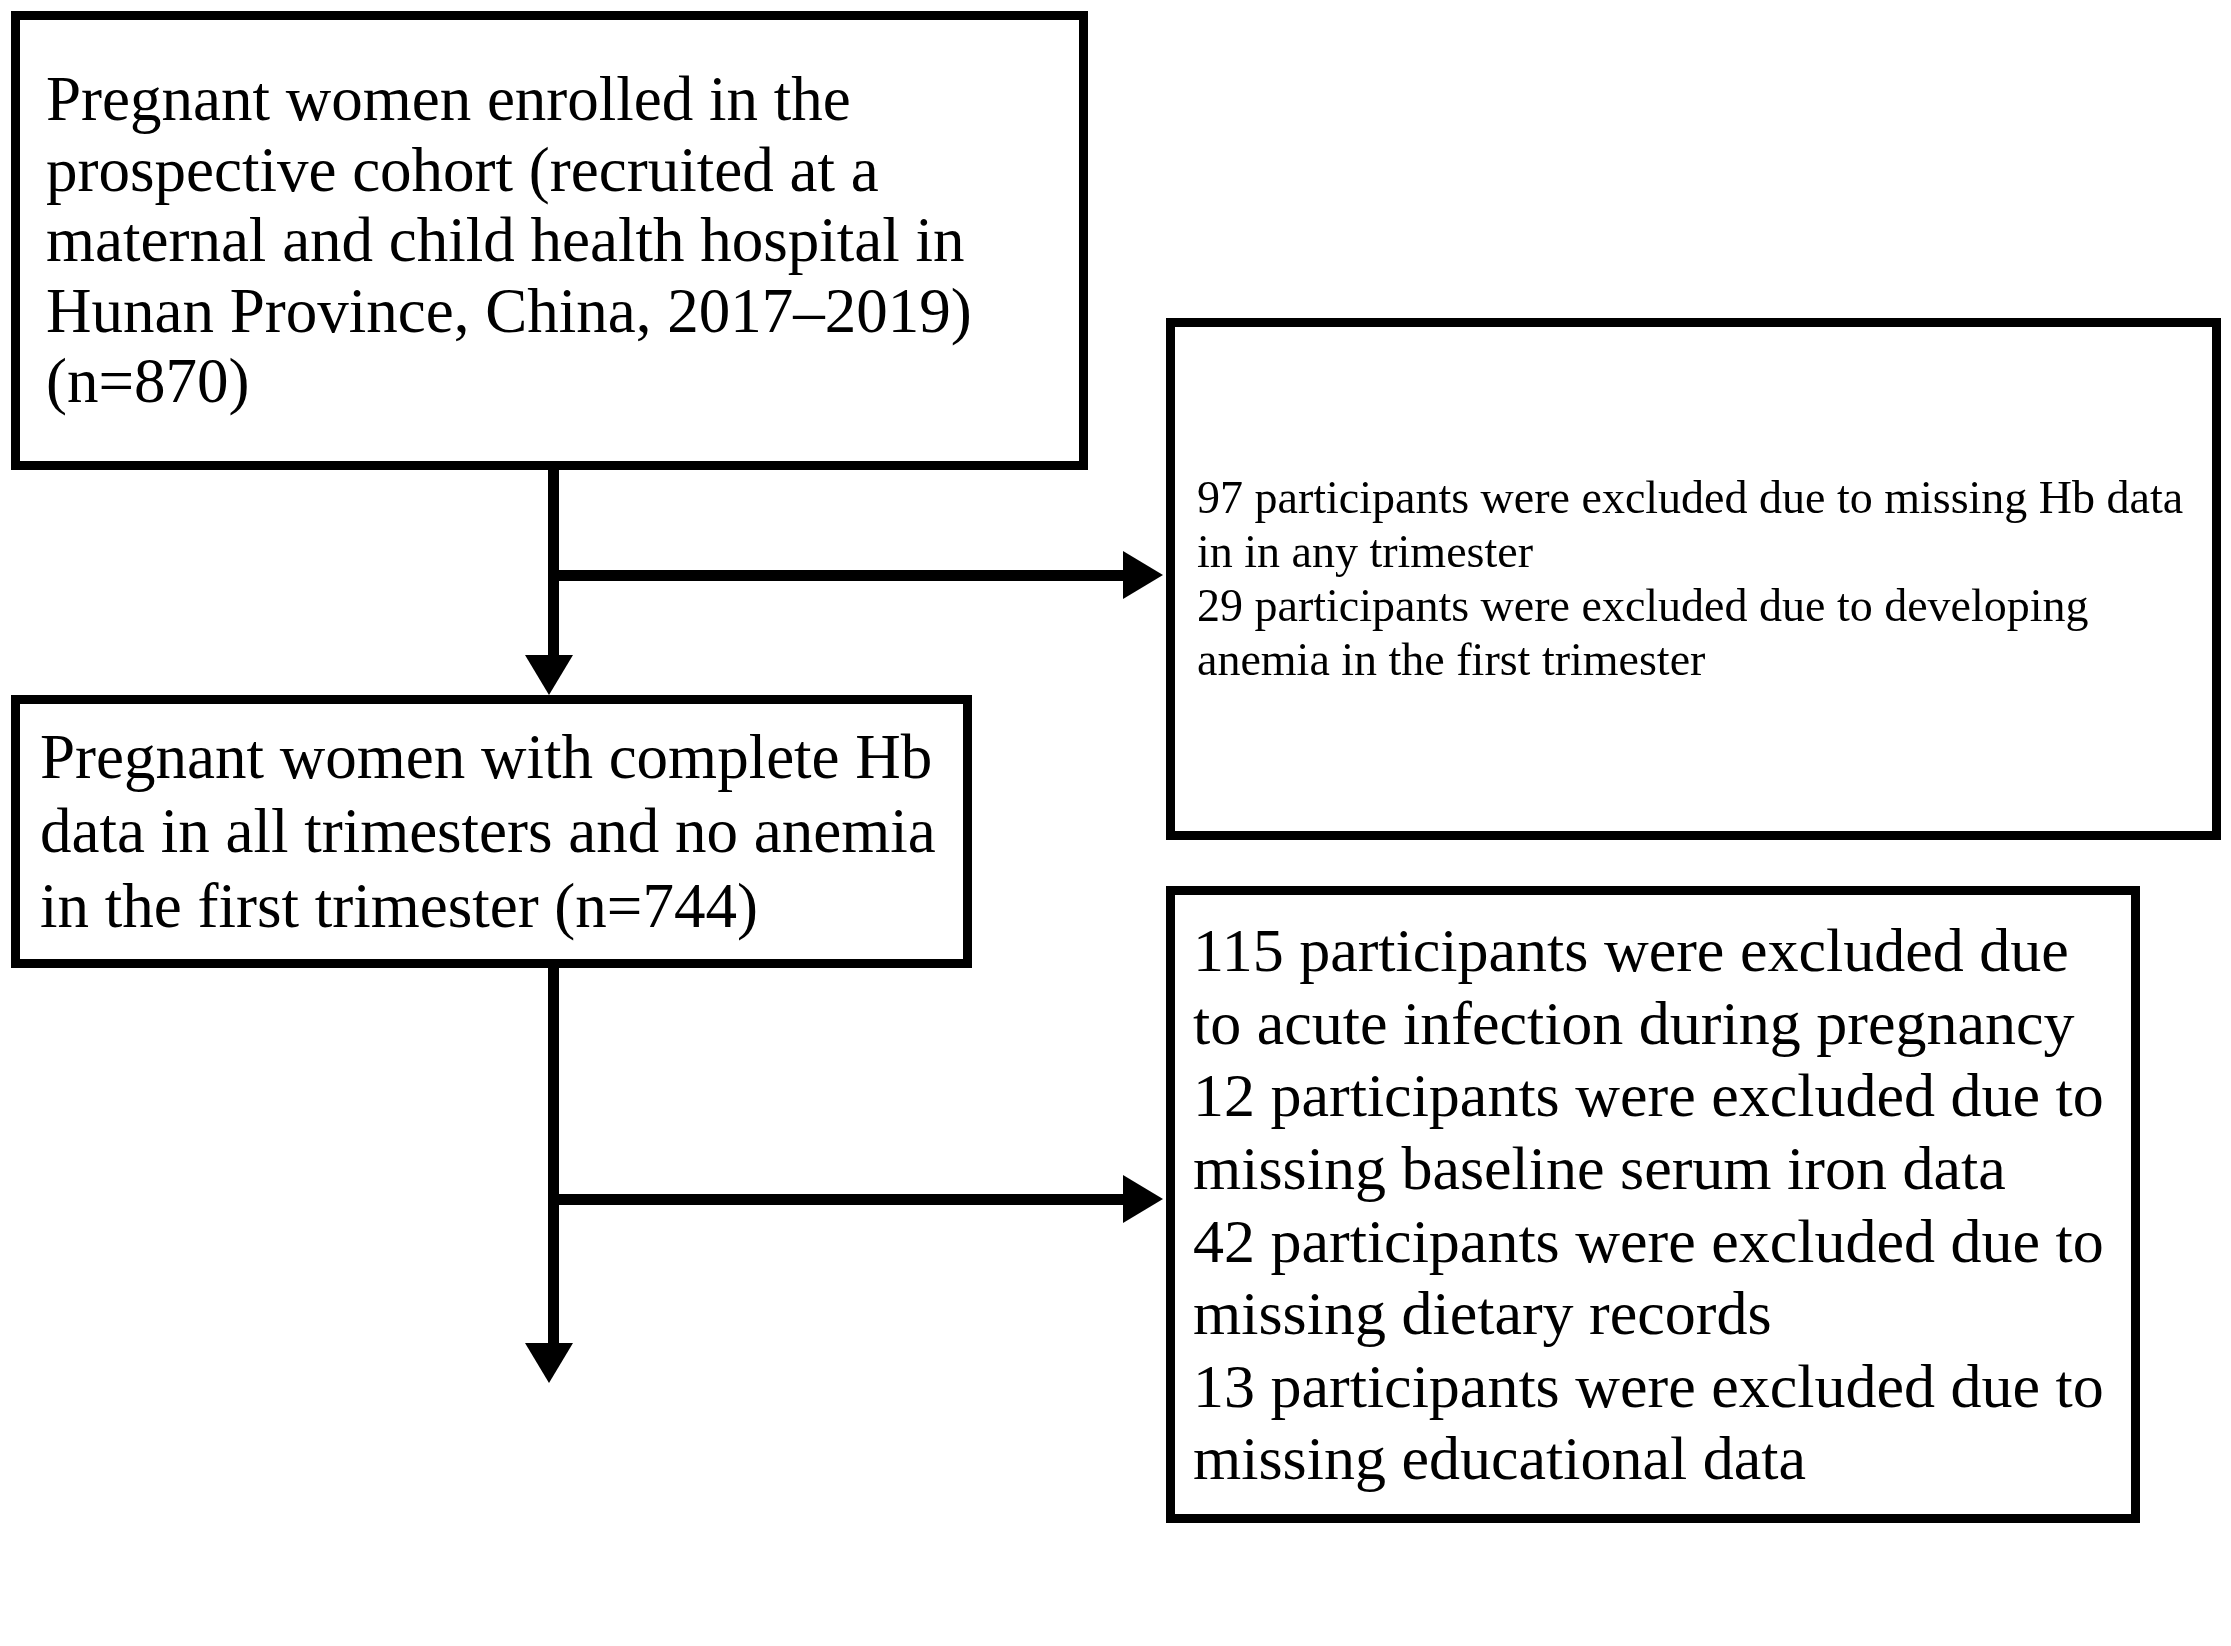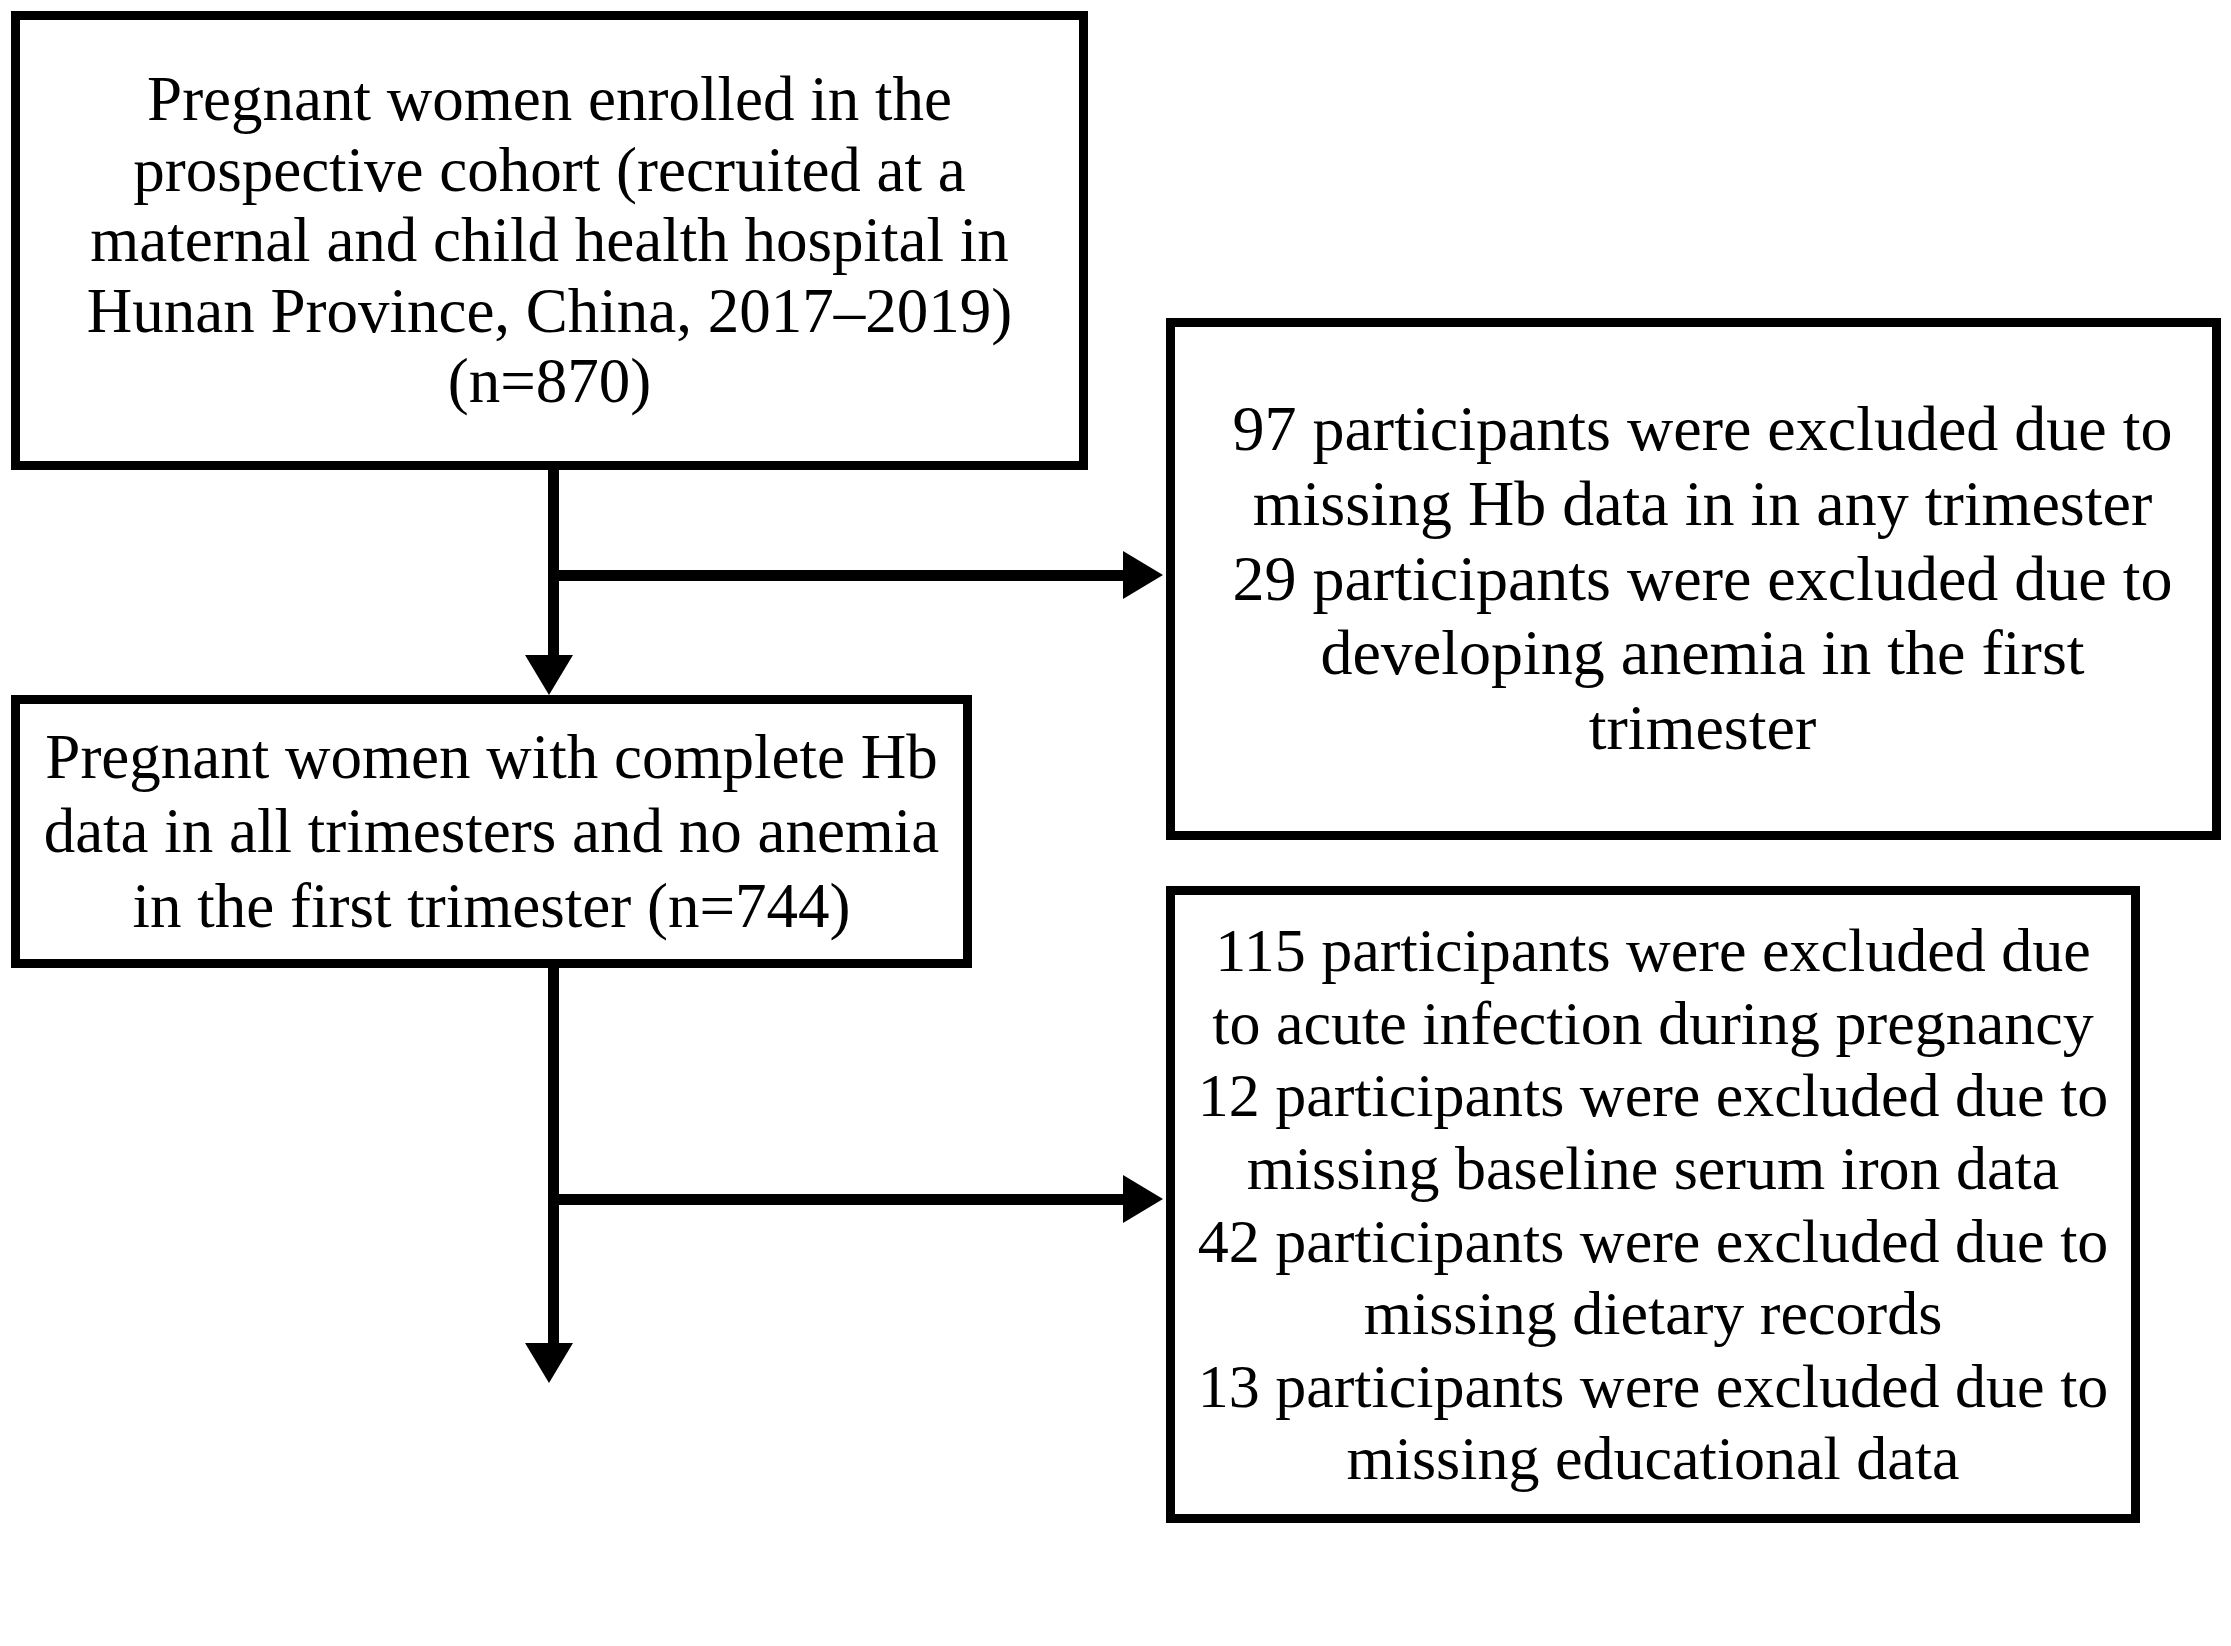--- a/index.html
+++ b/index.html
@@ -16,21 +16,20 @@
     font-family: "Liberation Serif", "DejaVu Serif", serif;
   }
   .flow-box {
     position: absolute;
     box-sizing: border-box;
     border: 9px solid #000000;
     background: #ffffff;
     display: flex;
     align-items: center;
     justify-content: center;
-    text-align: center;
   }
   .box-text {
     display: block;
     width: 100%;
     color: #000000;
     font-weight: 400;
     white-space: pre-line;
   }
   
   #box-enrolled {
@@ -48,21 +47,21 @@
   #box-final-included {
     left: 11px;  top: 1383px;  width: 1089px;  height: 239px;
   }
   #box-final-included .box-text {
     font-size: 63px;  line-height: 1.18;  padding: 0 16px;
   }
   #box-exclusion-first {
     left: 1166px;  top: 318px;  width: 1055px;  height: 522px;
   }
   #box-exclusion-first .box-text {
-    font-size: 64px;  line-height: 1.17;  padding: 0 22px; margin-left: 18px;
+    font-size: 46px;  line-height: 1.17;  padding: 0 22px;
   }
   #box-exclusion-second {
     left: 1166px;  top: 886px;  width: 974px;  height: 637px;
   }
   #box-exclusion-second .box-text {
     font-size: 62px;  line-height: 1.17;  padding: 0 18px;
   }
   
   .v-line {
     position: absolute;

